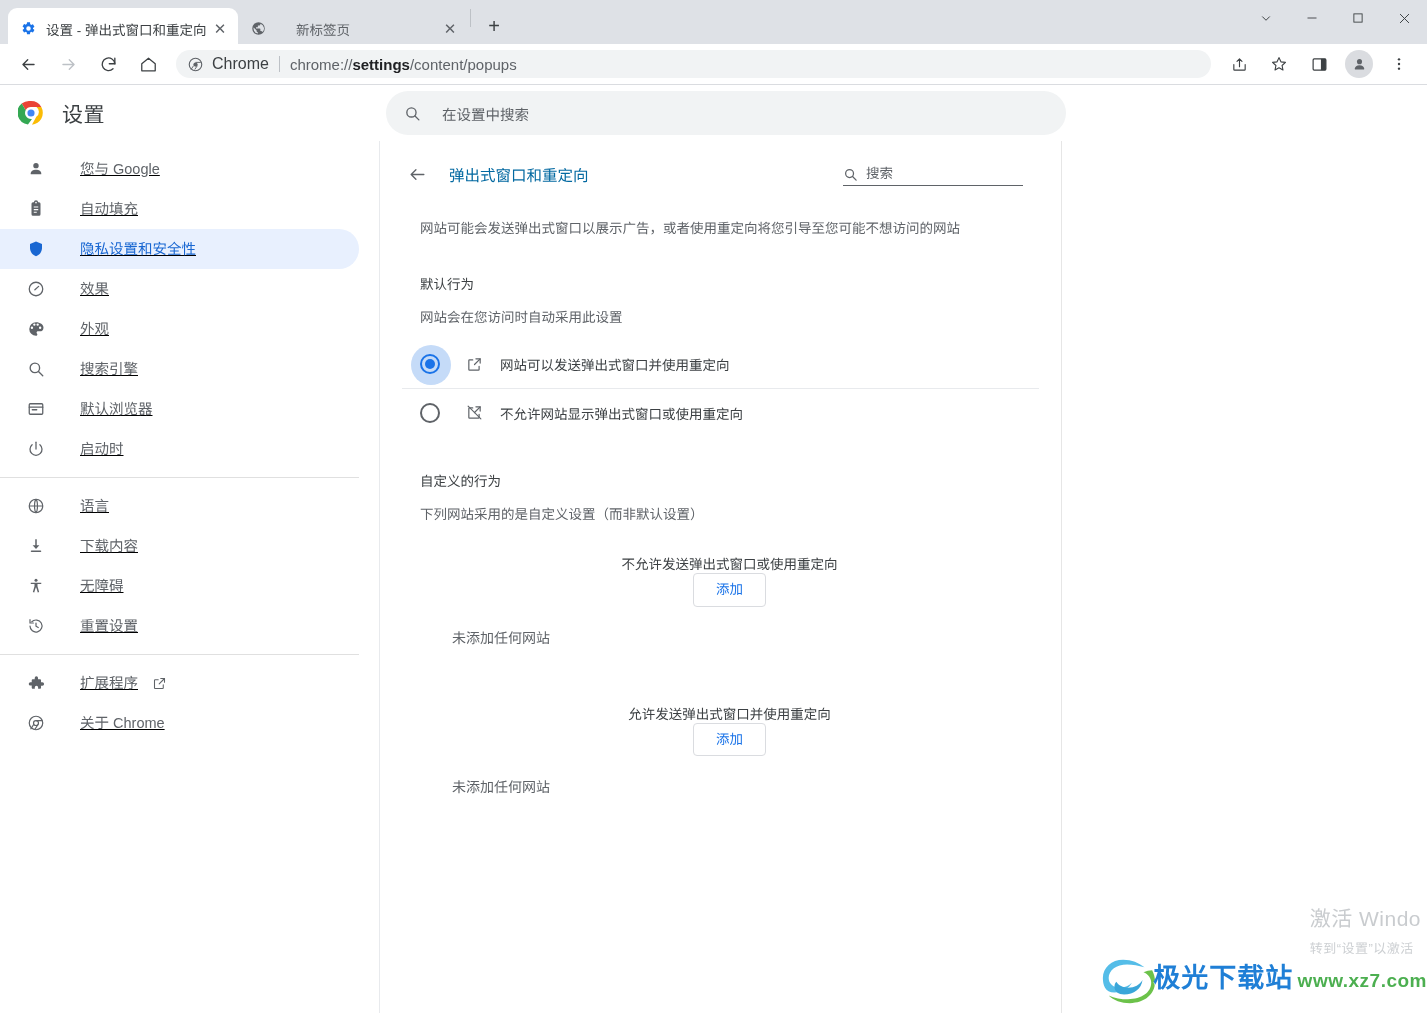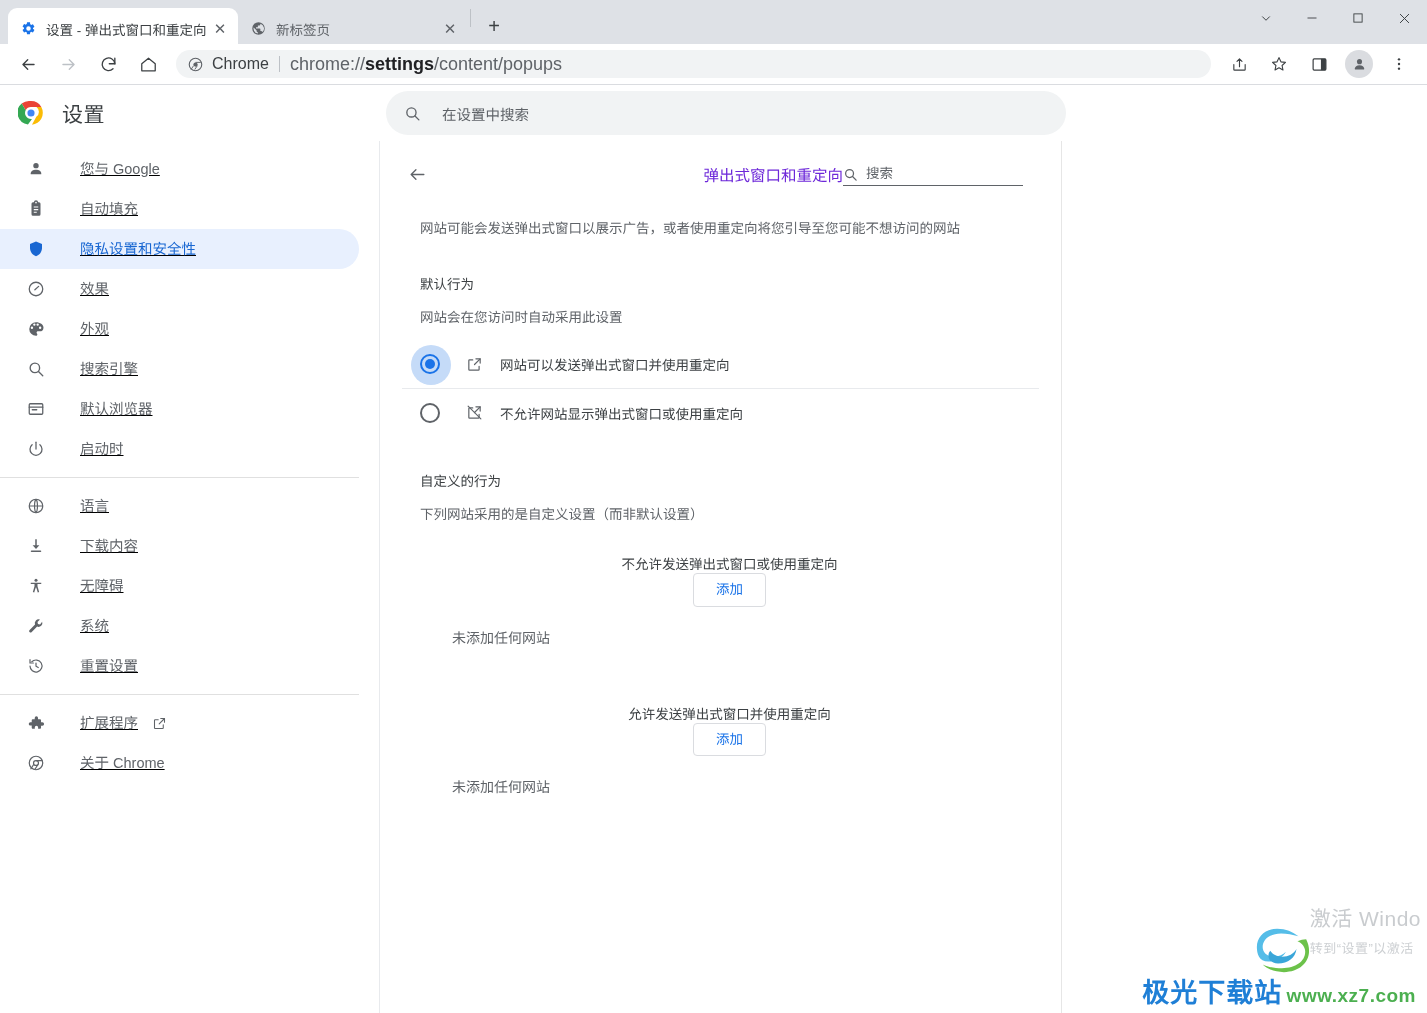--- a/index.html
+++ b/index.html
@@ -46,21 +46,21 @@
     display: flex; align-items: center; justify-content: center;
   }
   .tab-title {
     flex: 1 1 auto;
     font-size: 13.5px;
     color: #3c4043;
     white-space: nowrap;
     overflow: hidden;
     text-overflow: ellipsis;
   }
-  .tab.inactive .tab-title { color: #5f6368; }
+  .tab.inactive .tab-title { color: #5f6368; margin-left: 20px; }
   .tab-close {
     flex: 0 0 20px;
     width: 20px; height: 20px;
     display: flex; align-items: center; justify-content: center;
     color: #5f6368;
     font-size: 15px;
     line-height: 1;
     border-radius: 50%;
   }
   .tab-sep {
@@ -125,21 +125,21 @@
     font-size: 16px;
     color: #3c4043;
     white-space: nowrap;
   }
   .omni-div {
     width: 1px; height: 16px;
     background: #bdc1c6;
     margin: 0 10px;
   }
   .omni-url {
-    font-size: 18px;
+    font-size: 15px;
     color: #5f6368;
     white-space: nowrap;
   }
   .omni-url b { color: #202124; font-weight: 700; }
   #toolbar-right { display: flex; align-items: center; }
   #avatar-btn {
     width: 28px; height: 28px;
     border-radius: 50%;
     background: #dadce0;
     display: flex; align-items: center; justify-content: center;
@@ -273,23 +273,22 @@
   #back-arrow {
     width: 30px; height: 30px;
     display: flex; align-items: center; justify-content: center;
     color: #5f6368;
     flex: 0 0 30px;
     border-radius: 50%;
   }
   #content-title {
     margin-left: 17px;
     font-size: 15.5px;
-    color: #6d28d9;
+    color: #0369a1;
     flex: 1 1 auto;
-    text-align: right;
   }
   #inline-search {
     display: flex;
     align-items: flex-end;
     width: 180px;
     border-bottom: 1px solid #5f6368;
     padding-bottom: 3px;
     margin-right: 16px;
     flex: 0 0 180px;
   }
@@ -416,26 +415,25 @@
     pointer-events: none;
   }
   #win-watermark .w2 {
     display: block;
     font-size: 13px;
     margin-top: 6px;
     color: #cdd0d3;
   }
   #site-logo {
     position: absolute;
-    right: 11px;
+    right: 0;
     bottom: 6px;
     display: flex;
     align-items: center;
     pointer-events: none;
-    flex-direction: column;
   }
   #site-logo .sl-mark { flex: 0 0 62px; width: 62px; height: 58px; }
   #site-logo .sl-text { margin-left: -6px; }
   #site-logo .sl-cn {
     font-size: 27px;
     font-weight: bold;
     color: #1f7fd6;
     letter-spacing: 1px;
     line-height: 1;
     text-shadow: 0 1px 0 #ffffff;
@@ -707,28 +705,20 @@
         <div class="nav-item">
           <span class="nav-icon">
             <svg width="18" height="18" viewBox="0 0 24 24" fill="currentColor">
               <circle cx="12" cy="4.2" r="2"></circle>
               <path d="M5 7.5h14v1.8h-5v3l2.2 7.8-1.8.5L12.3 14h-.6l-2.1 6.6-1.8-.5L10 12.3v-3H5z"></path>
             </svg>
           </span>
           <span class="nav-label">无障碍</span>
         </div>
 
-        <div class="nav-item">
-          <span class="nav-icon">
-            <svg width="18" height="18" viewBox="0 0 24 24" fill="currentColor">
-              <path d="M20.2 6.2a5.2 5.2 0 0 1-6.7 6.6L6 20.3a2 2 0 0 1-2.8-2.8L10.7 10A5.2 5.2 0 0 1 17.3 3.3L14 6.6l.6 2.8 2.8.6z"></path>
-            </svg>
-          </span>
-          <span class="nav-label">系统</span>
-        </div>
 
         <div class="nav-item">
           <span class="nav-icon">
             <svg width="18" height="18" viewBox="0 0 24 24" fill="none" stroke="currentColor" stroke-width="1.6" stroke-linecap="round">
               <path d="M4 12a8 8 0 1 0 2.4-5.7"></path>
                 <path d="M4 3.5V8h4.5"></path>
                 <path d="M12 8v4.2l3 1.8"></path>
             </svg>
           </span>
           <span class="nav-label">重置设置</span>

